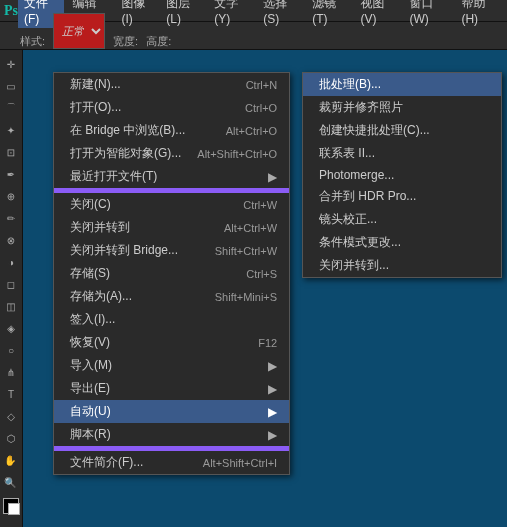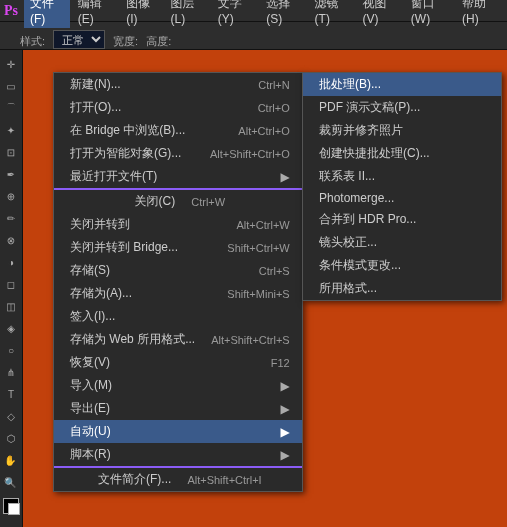--- a/index.html
+++ b/index.html
@@ -17,24 +17,23 @@
     
     .menu-bar {
       display: flex;
       align-items: center;
       background: #2d2d2d;
       height: 22px;
       padding: 0 4px;
       border-bottom: 1px solid #111;
     }
     .ps-logo {
-      color: #d946ef;
+      color: #14b8a6;
       font-weight: bold;
       font-size: 14px;
-      margin-right: 6px;
       font-family: serif;
     }
     .menu-items {
       display: flex;
       gap: 2px;
     }
     .menu-item {
       padding: 2px 6px;
       color: #ccc;
       cursor: pointer;
@@ -56,26 +55,27 @@
       display: flex;
       align-items: flex-end;
       padding: 0 20px;
       gap: 8px;
     }
     .options-label {
       color: #aaa;
       font-size: 11px;
     }
     .options-select {
-      background: #0f172a;
+      background: #b91c1c;
       border: 1px solid #555;
       color: #ccc;
       font-size: 11px;
       padding: 1px 4px;
-      height: 19px;
+      height: 36px;
+      font-style: italic;
     }
 
     
     .main-layout {
       display: flex;
       height: calc(527px - 50px);
     }
 
     
     .toolbar {
@@ -95,21 +95,21 @@
       align-items: center;
       justify-content: center;
       color: #aaa;
       cursor: pointer;
       font-size: 10px;
     }
 
     
     .canvas-area {
       flex: 1;
-      background: #c2410c;
+      background: #0c4a6e;
       position: relative;
     }
 
     
     .file-menu-dropdown {
       position: absolute;
       top: 22px;
       left: 30px;
       background: #2a2a2a;
       border: 1px solid #555;
@@ -126,22 +126,21 @@
       color: #ccc;
       cursor: pointer;
       font-size: 12px;
       white-space: nowrap;
     }
     .dropdown-item.highlighted {
       background: #3a5a8a;
       color: #fff;
     }
     .dropdown-item.separator-before {
-      border-top: 2px solid #8b5cf6;
-      justify-content: center;
+      border-top: 5px solid #8b5cf6;
     }
     .dropdown-item .shortcut {
       color: #999;
       font-size: 11px;
       margin-left: 16px;
     }
     .dropdown-item .arrow {
       margin-left: 8px;
       color: #aaa;
     }
@@ -272,24 +271,20 @@
         <span class="shortcut">Ctrl+S</span>
       </div>
       <div class="dropdown-item">
         <span>存储为(A)...</span>
         <span class="shortcut">Shift+Mini+S</span>
       </div>
       <div class="dropdown-item">
         <span>签入(I)...</span>
       </div>
       <div class="dropdown-item">
-        <span>存储为 Web 所用格式...</span>
-        <span class="shortcut">Alt+Shift+Ctrl+S</span>
-      </div>
-      <div class="dropdown-item">
         <span>恢复(V)</span>
         <span class="shortcut">F12</span>
       </div>
       <div class="dropdown-item">
         <span>导入(M)</span>
         <span class="arrow">▶</span>
       </div>
       <div class="dropdown-item">
         <span>导出(E)</span>
         <span class="arrow">▶</span>
@@ -307,23 +302,20 @@
         <span class="shortcut">Alt+Shift+Ctrl+I</span>
       </div>
 
     </div>
 
     <div class="submenu">
       <div class="dropdown-item highlighted">
         <span>批处理(B)...</span>
       </div>
       <div class="dropdown-item">
-        <span>PDF 演示文稿(P)...</span>
-      </div>
-      <div class="dropdown-item">
         <span>裁剪并修齐照片</span>
       </div>
       <div class="dropdown-item">
         <span>创建快捷批处理(C)...</span>
       </div>
       <div class="dropdown-item">
         <span>联系表 II...</span>
       </div>
       <div class="dropdown-item">
         <span>Photomerge...</span>
@@ -331,18 +323,18 @@
       <div class="dropdown-item">
         <span>合并到 HDR Pro...</span>
       </div>
       <div class="dropdown-item">
         <span>镜头校正...</span>
       </div>
       <div class="dropdown-item">
         <span>条件模式更改...</span>
       </div>
       <div class="dropdown-item">
-        <span>所用格式...</span>
+        <span>关闭并转到...</span>
       </div>
     </div>
 
   </div>
 </div>
 
 </body></html>

